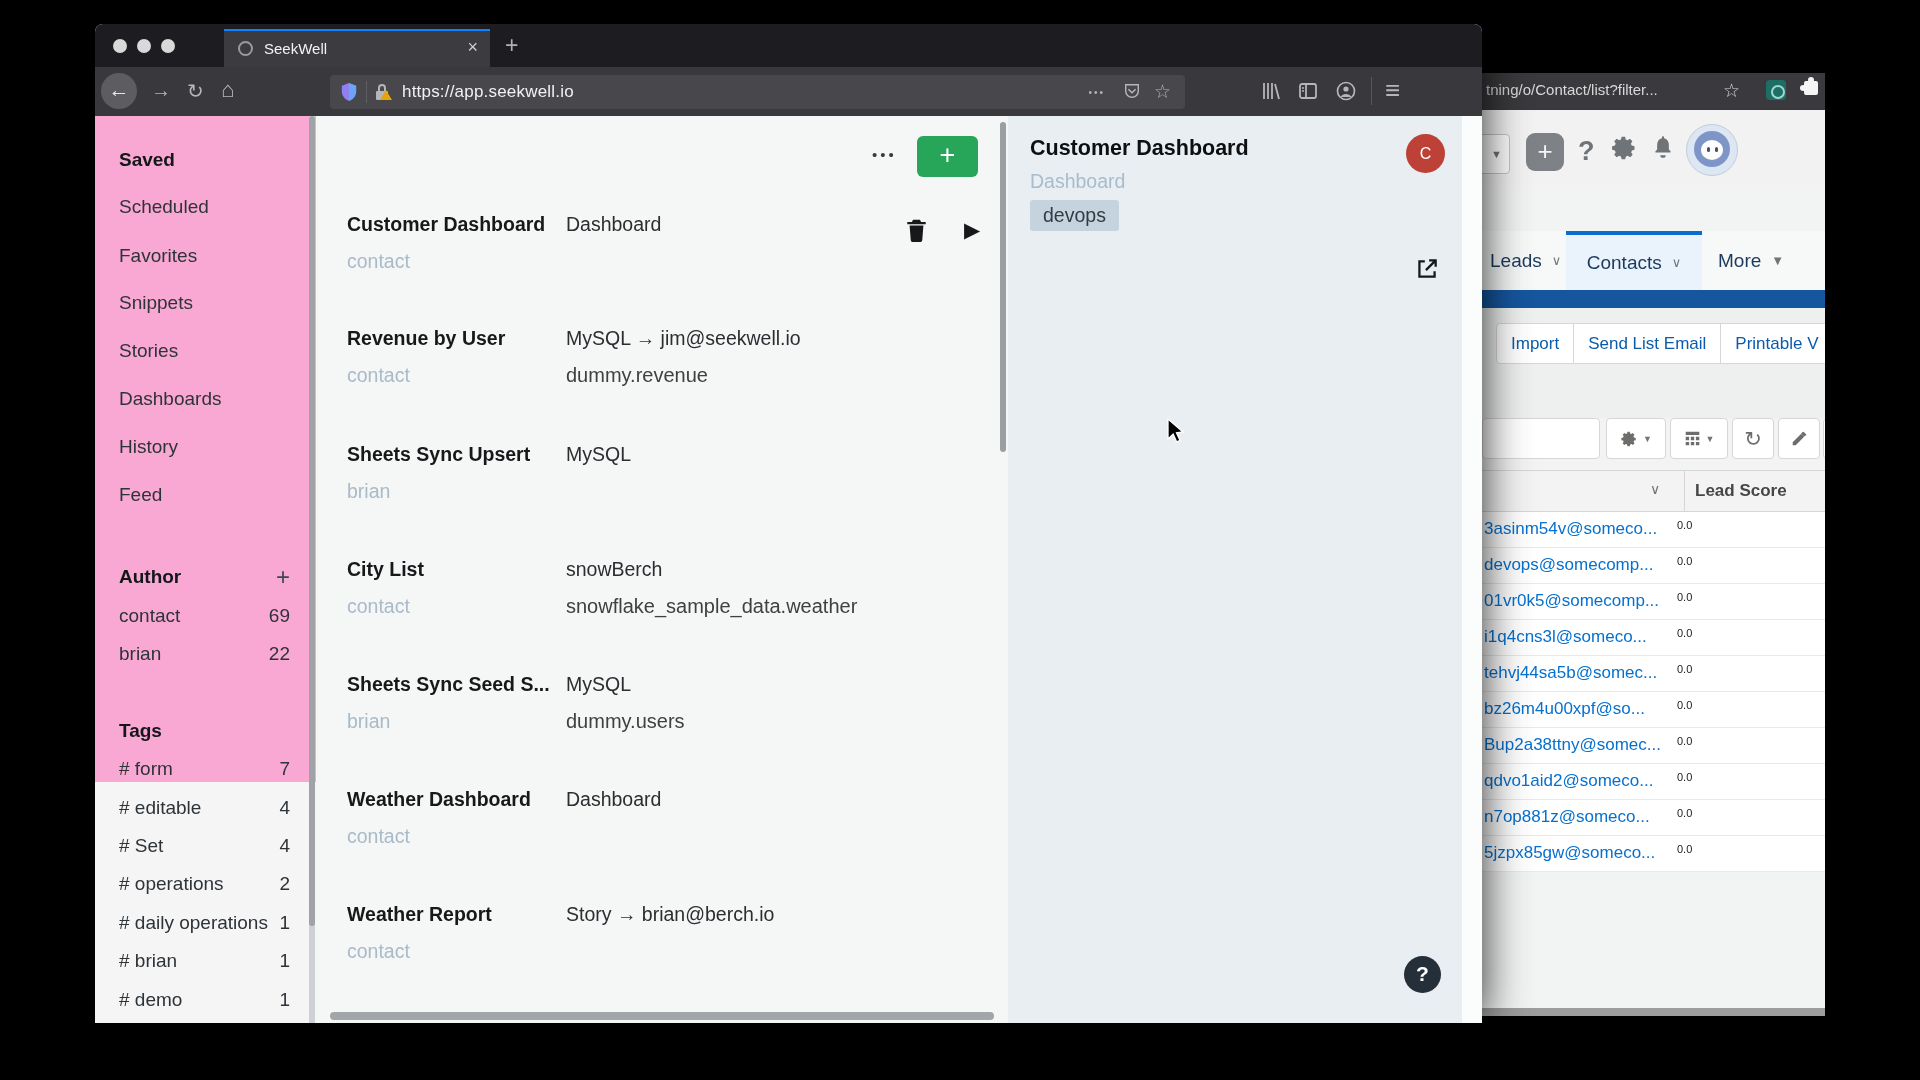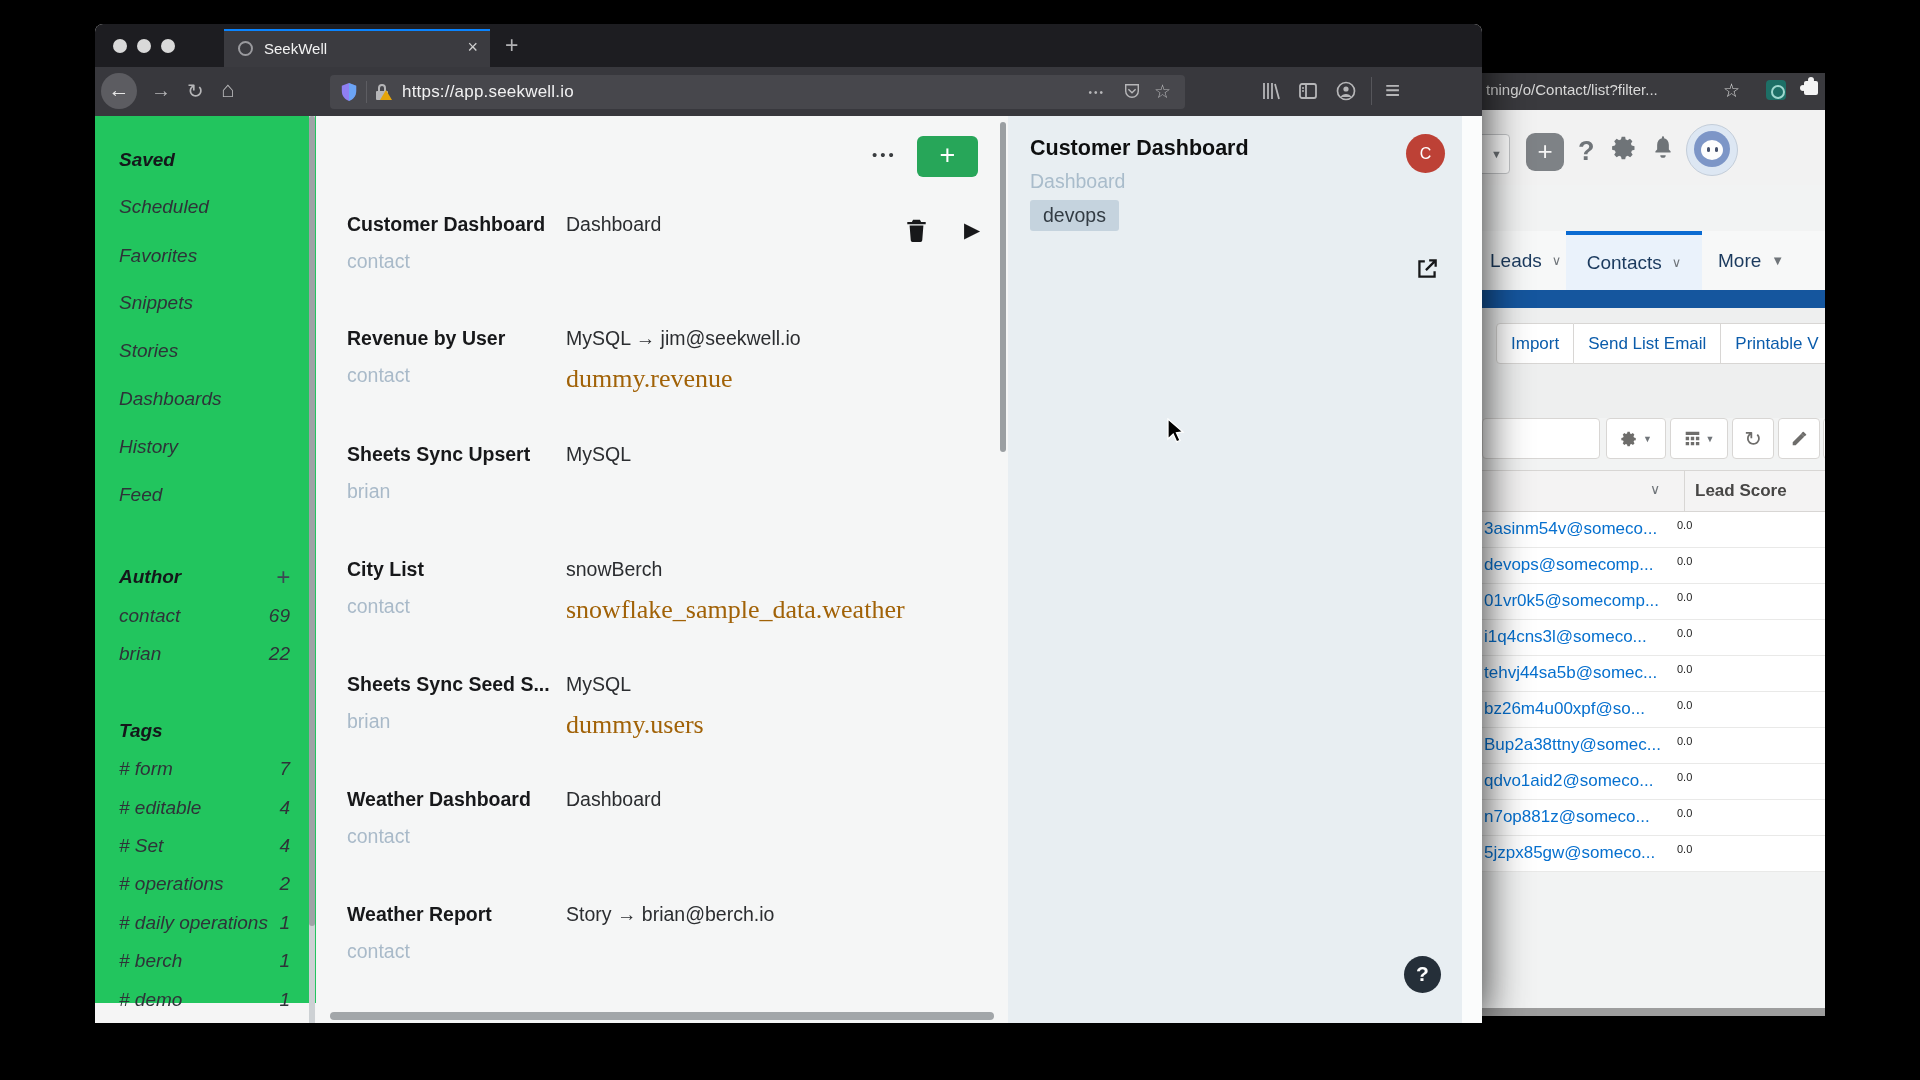--- a/index.html
+++ b/index.html
@@ -25,41 +25,41 @@
   .navglyph { font-size:20px; top:12px; }
   #urlbar { left:235px; top:8px; width:855px; height:34px; background:#47474c; border-radius:4px; color:#f1f1f2; }
   #urlbar .sep { left:36px; top:6px; width:1px; height:22px; background:#5d5d62; }
   #urltext { left:72px; top:7px; font-size:17px; letter-spacing:.2px; }
   .warn { width:0; height:0; border-left:6px solid transparent; border-right:6px solid transparent;
     border-bottom:10px solid #e5a50a; }
   .ticon { color:#b6b6b8; }
 
   
   #content { left:0; top:92px; width:1387px; height:907px; background:#f5f5f5; }
-  #sidebar { left:0; top:0; width:221px; height:887px; background:#22c55e;font-style:italic; }
+  #sidebar { left:0; top:0; width:221px; height:666px; background:#f9a8d4; }
   .side-item { left:24px; right:26px; height:28px; line-height:28px; font-size:19px; color:#2e3338;
     display:flex; justify-content:space-between; }
   .side-item b { color:#14171a; }
   .count { color:#2e3338; }
   #side-scroll { left:214px; top:0; width:6px; height:907px; background:#cdd1d4; }
   #side-thumb { left:214px; top:0; width:6px; height:810px; background:#9fa3a6; border-radius:3px; }
 
   #list { left:221px; top:0; width:692px; height:907px; background:#f5f6f6; }
   #search { left:28px; top:22px; width:360px; height:36px; border:none; outline:none; background:transparent;
     font-size:23px; color:#444; font-family:inherit; }
   #search::placeholder { color:#c6ccd4; }
   #listdots { left:556px; top:30px; font-size:15px; letter-spacing:3px; color:#3a3d40; }
   #addbtn { left:601px; top:20px; width:61px; height:41px; background:#27a659; border-radius:6px;
     color:#fff; font-size:27px; text-align:center; line-height:38px; }
   #list-vthumb { left:684px; top:6px; width:6px; height:330px; background:#9b9fa2; border-radius:3px; }
   .row { left:0; width:692px; height:76px; }
   .row .t  { left:31px; top:0; font-weight:bold; font-size:19.5px; color:#17181a; }
   .row .ty { left:250px; top:0; font-size:19.5px; color:#2b2d30; }
   .row .au { left:31px; top:37px; font-size:19.5px; color:#a9bac9; }
-  .row .de { left:250px; top:37px; font-size:26px; color:#a16207;font-family:Liberation Serif, serif; }
+  .row .de { left:250px; top:37px; font-size:20px; color:#404040; }
   .rowact { top:4px; color:#17181a; }
   #hscroll { left:14px; bottom:3px; width:664px; height:8px; background:#a2a6a9; border-radius:4px; }
 
   #detail { left:913px; top:0; width:454px; height:907px; background:#e8eef2; }
   #dtitle { left:22px; top:20px; font-size:21.5px; font-weight:bold; color:#0e0f10; }
   #dsub { left:22px; top:54px; font-size:19.5px; color:#a9bccb; }
   #dchip { left:22px; top:84px; background:#c5d3de; border-radius:3px; padding:4px 13px;
     font-size:19.5px; color:#323b43; }
   #davatar { left:398px; top:18px; width:39px; height:39px; border-radius:50%; background:#bd4136;
     color:#fff; font-size:16px; text-align:center; line-height:39px; }
@@ -381,21 +381,21 @@
           </div>
         <div class="abs side-item" style="top:754px;">
             <span># operations</span>
             <span class="count">2</span>
           </div>
         <div class="abs side-item" style="top:793px;">
             <span style="white-space:nowrap;"># daily operations</span>
             <span class="count">1</span>
           </div>
         <div class="abs side-item" style="top:831px;">
-            <span># berch</span>
+            <span># brian</span>
             <span class="count">1</span>
           </div>
         <div class="abs side-item" style="top:870px;">
             <span># demo</span>
             <span class="count">1</span>
           </div>
 
         <span class="abs" id="side-scroll"></span>
         <span class="abs" id="side-thumb"></span>
       </div>

